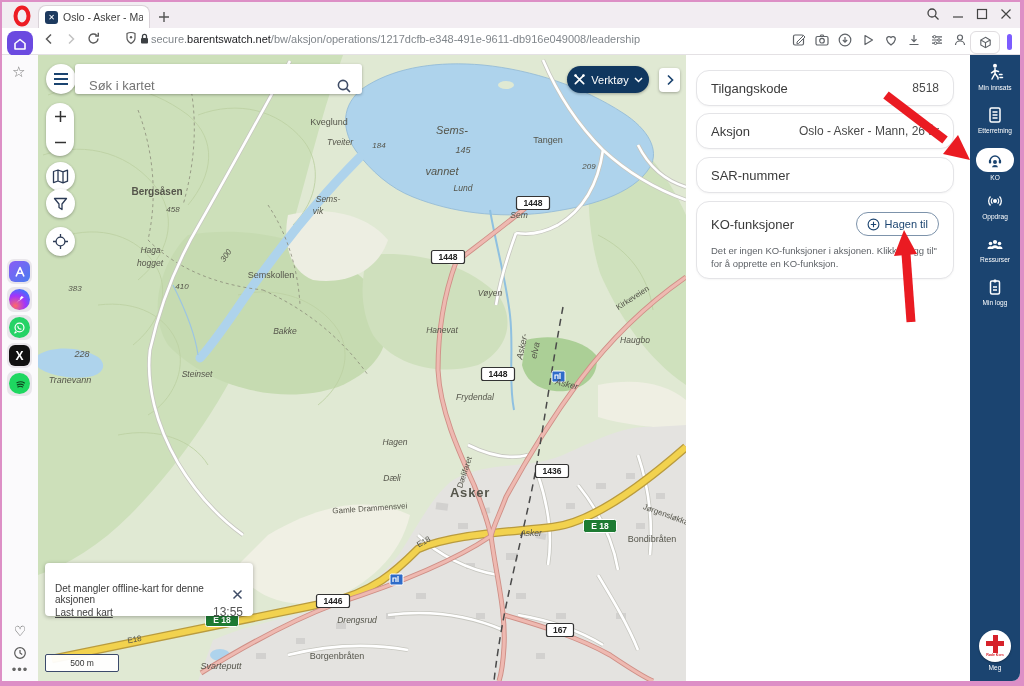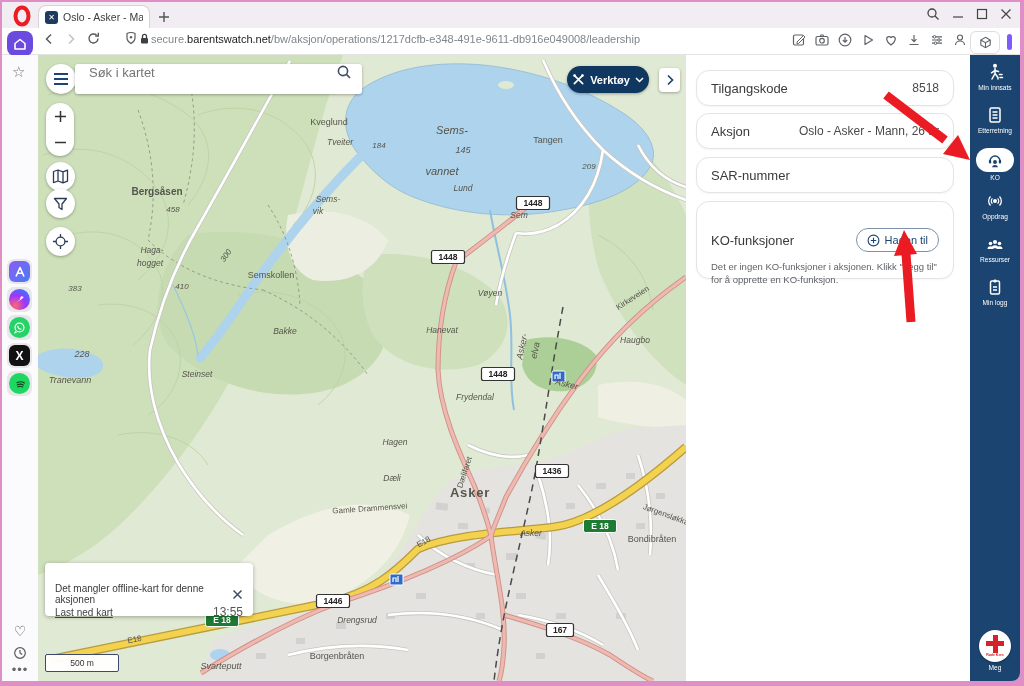--- a/index.html
+++ b/index.html
@@ -39,26 +39,26 @@
   .xapp .inner{background:#111;color:#fff;font-size:12px}
   .spot .inner{background:#1ed760;border-radius:50%}
   .railbottom{position:absolute;left:0;bottom:8px;width:36px;display:flex;flex-direction:column;align-items:center;gap:7px;color:#5a5a5a}
   .railbottom .heart{font-size:14px}
   .railbottom .dots{font-size:13px;letter-spacing:1px;color:#666;line-height:6px}
 
   
   .maparea{position:absolute;left:38px;top:55px;width:648px;height:626px;overflow:hidden;background:#e0e9d3}
   .map-svg{position:absolute;left:0;top:0}
   .burger{position:absolute;left:8px;top:9px;width:30px;height:30px;border-radius:50%;background:#fff;box-shadow:0 1px 3px rgba(0,0,0,.3);display:flex;align-items:center;justify-content:center}
-  .searchbox{position:absolute;left:37px;top:9px;width:287px;height:30px;background:#fff;border-radius:3px;box-shadow:0 1px 3px rgba(0,0,0,.3);display:flex;align-items:flex-start}
+  .searchbox{position:absolute;left:37px;top:9px;width:287px;height:30px;background:#fff;border-radius:3px;box-shadow:0 1px 3px rgba(0,0,0,.3);display:flex;align-items:flex-end}
   .searchbox input{border:none;outline:none;flex:1;margin-left:12px;font-size:13px;color:#333;font-family:"Liberation Sans",sans-serif}
   .searchbox input::placeholder{color:#757575}
   .searchbox .mag{margin-right:10px}
   .toolsbtn{position:absolute;left:529px;top:11px;width:82px;height:27px;border-radius:14px;background:#10375f;color:#fff;display:flex;align-items:center;justify-content:center;gap:5px;box-shadow:0 1px 3px rgba(0,0,0,.3)}
-  .toolsbtn .lbl{font-size:11px;font-weight:bold}
+  .toolsbtn .lbl{font-size:11px;font-weight:normal}
   .collapsebtn{position:absolute;left:621px;top:13px;width:21px;height:24px;background:#fff;border-radius:4px;box-shadow:0 1px 3px rgba(0,0,0,.3);display:flex;align-items:center;justify-content:center;color:#1b4470}
   .zoomctl{position:absolute;left:8px;top:48px;width:28px;height:53px;background:#fff;border-radius:14px;box-shadow:0 1px 3px rgba(0,0,0,.3);display:flex;flex-direction:column;align-items:center;justify-content:space-around}
   .mapcircle{position:absolute;left:8px;width:29px;height:29px;border-radius:50%;background:#fff;box-shadow:0 1px 3px rgba(0,0,0,.3);display:flex;align-items:center;justify-content:center}
   .toast{position:absolute;left:7px;top:508px;width:208px;height:53px;background:#fff;border-radius:4px;box-shadow:0 1px 4px rgba(0,0,0,.3);padding:20px 10px;box-sizing:border-box}
   .toast-row1{display:flex;justify-content:space-between;align-items:center}
   .toast-msg{font-size:10px;color:#3a3a3a}
   .toast-row2{display:flex;justify-content:space-between;align-items:center}
   .toast-link{font-size:10px;color:#414141;text-decoration:underline}
   .toast-time{font-size:12px;color:#555}
   .scalebar{position:absolute;left:7px;top:599px;width:72px;height:16px;background:rgba(255,255,255,.95);border:1px solid #3c4a6b;border-radius:2px;font-size:8.5px;color:#333;display:flex;align-items:center;justify-content:center}
@@ -75,21 +75,21 @@
   .c-road{fill:#6a6a60;font-size:8px}
   .c-bnd{font-style:italic;fill:#7a7a72;font-size:9px}
   .badge-t{font-family:"Liberation Sans",sans-serif;font-size:8.5px;font-weight:bold;text-anchor:middle}
 
   
   .panel{position:absolute;left:686px;top:55px;width:284px;bottom:5px;background:#fff}
   .card{position:absolute;left:10px;width:258px;background:#fff;border:1px solid #e4e4e7;border-radius:13px;box-shadow:0 1px 2px rgba(0,0,0,.04);box-sizing:border-box}
   .fieldcard{height:36px;display:flex;align-items:center;justify-content:space-between;padding:0 14px}
   .f-label{font-size:13px;color:#3a3a3a}
   .f-value{font-size:12px;color:#4a4a4a}
-  .kocard{height:78px;padding:26px 14px}
+  .kocard{height:78px;padding:10px 14px}
   .ko-head{display:flex;justify-content:space-between;align-items:center}
   .ko-title{font-size:13px;color:#3a3a3a}
   .addbtn{height:24px;padding:0 10px;border:1px solid #7d93ab;border-radius:13px;background:#fff;color:#1b4470;font-size:11px;display:flex;align-items:center;gap:5px}
   .ko-empty{margin-top:9px;font-size:9.5px;color:#5f6368;line-height:1.35;width:236px}
 
   
   .navbar{position:absolute;left:970px;top:55px;width:50px;bottom:5px;background:#1b4470;border-radius:0 0 8px 0;display:flex;flex-direction:column;align-items:center;padding-top:7px;box-sizing:border-box}
   .nav-item{width:50px;height:43px;display:flex;flex-direction:column;align-items:center;justify-content:flex-start;color:#fff}
   .nav-lbl{font-size:6.6px;color:#fff;margin-top:2px;white-space:nowrap}
   .pill{width:38px;height:24px;border-radius:13px;background:#fff;display:flex;align-items:center;justify-content:center}

